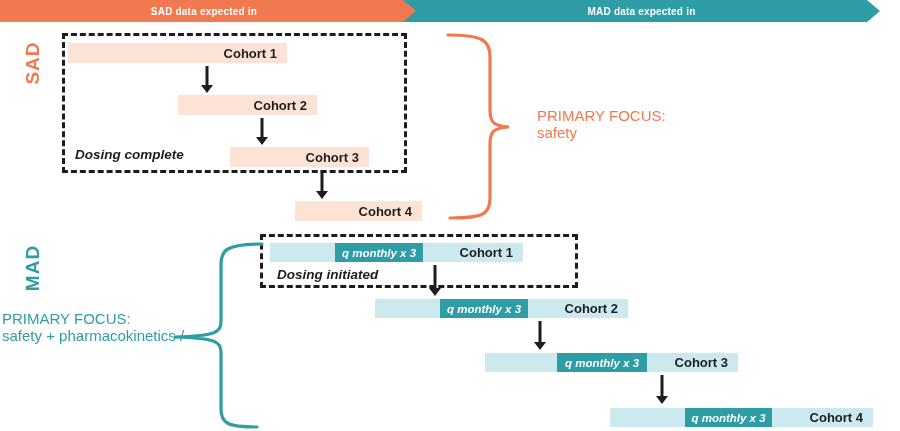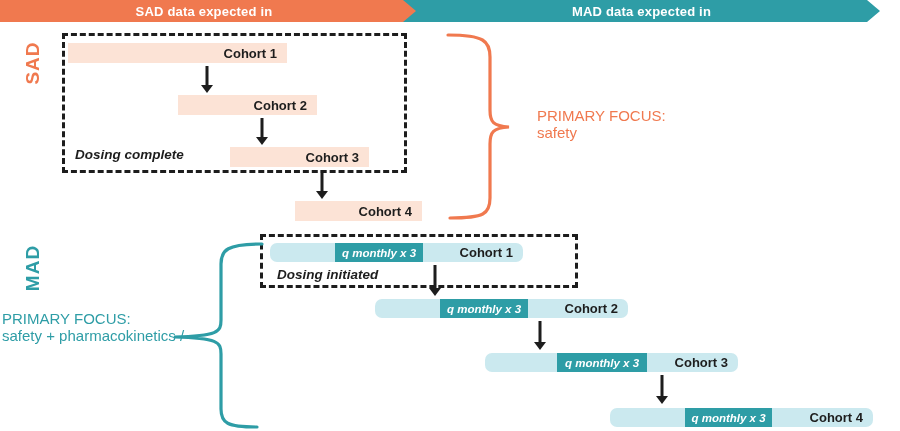--- a/index.html
+++ b/index.html
@@ -3,21 +3,21 @@
 <meta charset="utf-8">
 <style>
   html,body{margin:0;padding:0;background:#ffffff;}
   .canvas{
     position:relative;width:900px;height:431px;overflow:hidden;
     font-family:"Liberation Sans",sans-serif;background:#ffffff;
   }
   
   .banner{
     position:absolute;top:0;height:22px;display:flex;align-items:center;justify-content:center;
-    color:#ffffff;font-weight:bold;font-size:13px;letter-spacing:.2px;
+    color:#ffffff;font-weight:bold;font-size:10px;letter-spacing:.2px;
   }
   .banner-sad{
     left:0;width:418px;background:#F0794F;
     clip-path:polygon(0 0,calc(100% - 13px) 0,100% 50%,calc(100% - 13px) 100%,0 100%);
     padding-right:10px;box-sizing:border-box;
   }
   .banner-mad{
     left:403px;width:477px;background:#2E9DA6;
     clip-path:polygon(0 0,calc(100% - 13px) 0,100% 50%,calc(100% - 13px) 100%,0 100%,13px 50%);
   }
@@ -29,21 +29,21 @@
   .vlabel.sad{left:33px;top:63px;color:#F0794F;}
   .vlabel.mad{left:33px;top:268px;color:#2E9DA6;}
   
   .dashed-box{position:absolute;border:3px dashed #1d1d1d;box-sizing:border-box;}
   .box-note{
     position:absolute;font-weight:bold;font-style:italic;font-size:13.5px;color:#1d1d1d;white-space:nowrap;
   }
   
   .bar{position:absolute;height:20px;}
   .bar.sad-bar{background:#FCE3D6;}
-  .bar.mad-bar{background:#CBE9EF;height:19px;border-radius:7px;}
+  .bar.mad-bar{background:#CBE9EF;height:19px;}
   .bar-label{
     position:absolute;right:10px;top:0;bottom:0;display:flex;align-items:center;
     font-weight:bold;font-size:13px;color:#1d1d1d;white-space:nowrap;margin-left:36px;
   }
   .seg{
     position:absolute;top:0;bottom:0;background:#2E9DA6;color:#ffffff;
     display:flex;align-items:center;justify-content:center;
     font-weight:bold;font-style:italic;font-size:11.5px;white-space:nowrap;
   }
   

